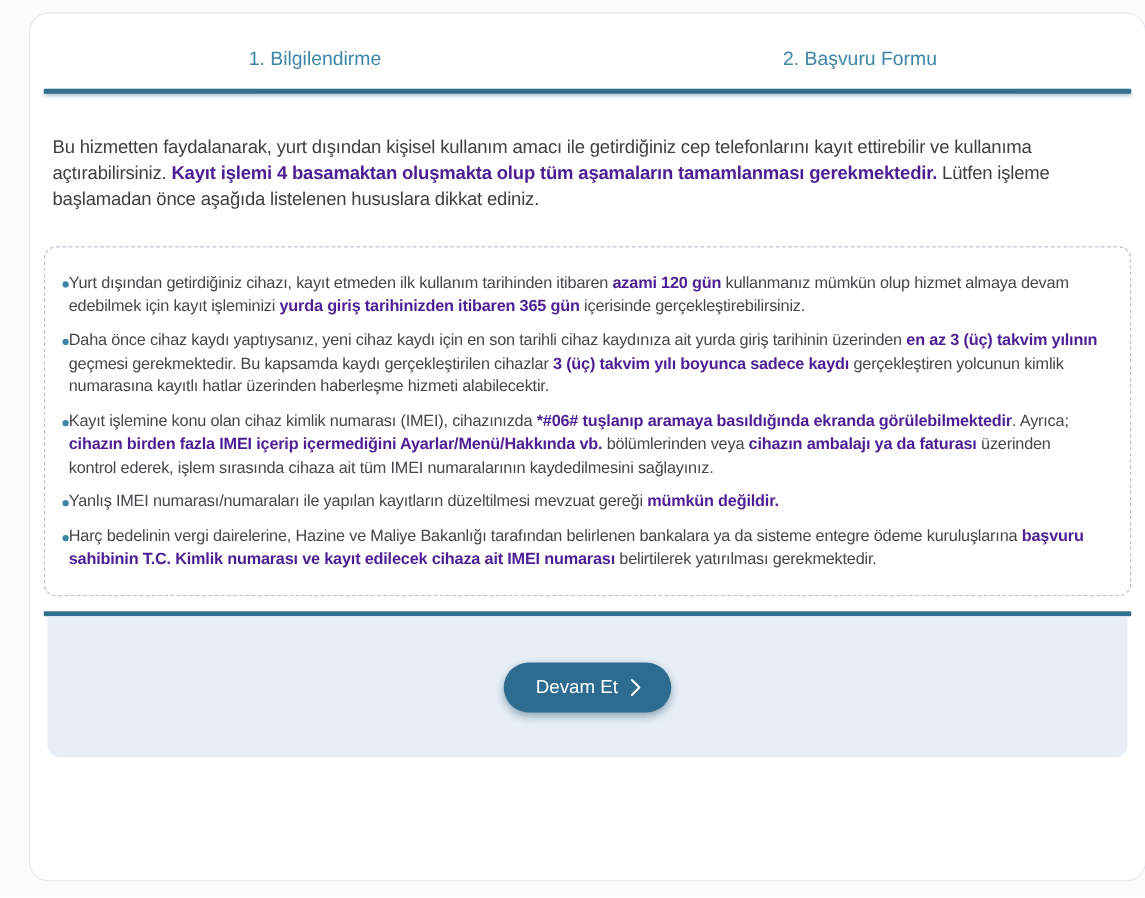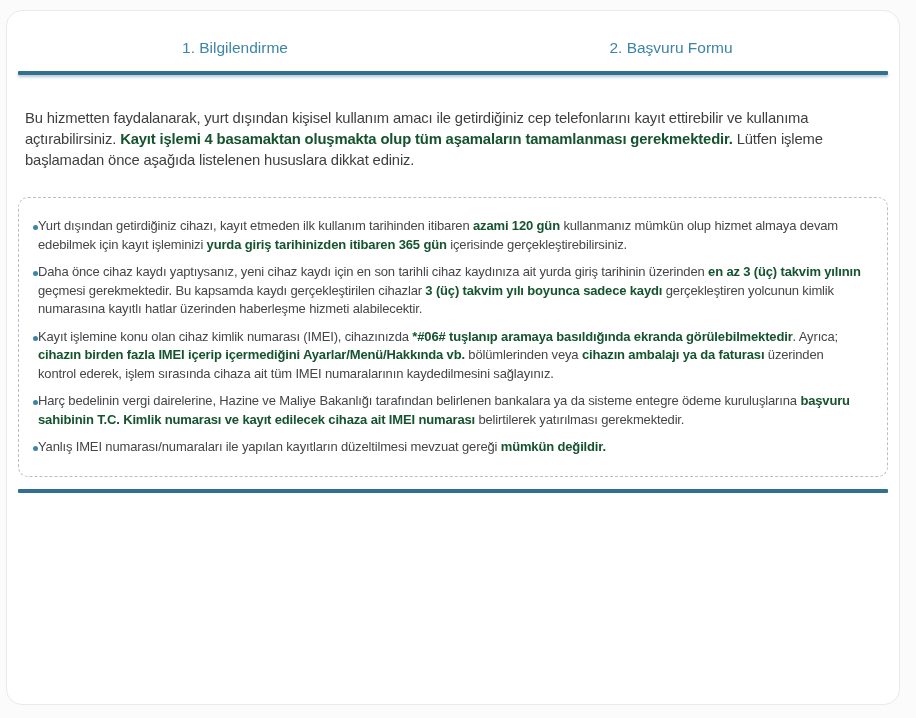--- a/index.html
+++ b/index.html
@@ -4,21 +4,21 @@
 <style>
   * { box-sizing: border-box; }
   html, body {
     margin: 0; padding: 0;
     width: 916px; height: 718px;
     background: #fbfbfc;
     font-family: "Liberation Sans", sans-serif;
   }
   .card {
     position: relative;
-    margin: 10px 11px 0 6px;
+    margin: 10px 11px 0 23px;
     width: 894px;
     min-height: 695px;
     background: #ffffff;
     border: 1px solid #e7eaee;
     border-radius: 16px;
     padding-bottom: 11px;
   }
   
   .stepper {
     display: flex;
@@ -40,21 +40,21 @@
     box-shadow: 0 2px 3px rgba(70, 110, 135, .4);
   }
   
   .intro {
     margin: 33px 18px 0 18px;
     font-size: 14.8px;
     letter-spacing: -0.15px;
     line-height: 1.43;
     color: #3f3f41;
   }
-  b { font-weight: 700; color: #14532d; }
+  b { font-weight: 700; color: #4c1d95; }
   
   .notice-box {
     margin: 26px 11px 0 11px;
     border: 1px dashed #b6c0ca;
     border-radius: 10px;
     padding: 19px 26px 11px 14px;
     background: #ffffff;
   }
   .notice-list { list-style: none; margin: 0; padding: 0; }
   .notice-item {
@@ -127,25 +127,35 @@
       <li class="notice-item">
         <span class="bullet-dot"></span>
         <span><span>Daha önce cihaz kaydı yaptıysanız, yeni cihaz kaydı için en son tarihli cihaz kaydınıza ait yurda giriş tarihinin üzerinden </span><b>en az 3 (üç) takvim yılının</b><span> geçmesi gerekmektedir. Bu kapsamda kaydı gerçekleştirilen cihazlar </span><b>3 (üç) takvim yılı boyunca sadece kaydı</b><span> gerçekleştiren yolcunun kimlik numarasına kayıtlı hatlar üzerinden haberleşme hizmeti alabilecektir.</span></span>
       </li>
       <li class="notice-item">
         <span class="bullet-dot"></span>
         <span><span>Kayıt işlemine konu olan cihaz kimlik numarası (IMEI), cihazınızda </span><b>*#06# tuşlanıp aramaya basıldığında ekranda görülebilmektedir</b><span>. Ayrıca; </span><b>cihazın birden fazla IMEI içerip içermediğini Ayarlar/Menü/Hakkında vb.</b><span> bölümlerinden veya </span><b>cihazın ambalajı ya da faturası</b><span> üzerinden kontrol ederek, işlem sırasında cihaza ait tüm IMEI numaralarının kaydedilmesini sağlayınız.</span></span>
       </li>
       <li class="notice-item">
         <span class="bullet-dot"></span>
-        <span><span>Harç bedelinin vergi dairelerine, Hazine ve Maliye Bakanlığı tarafından belirlenen bankalara ya da sisteme entegre ödeme kuruluşlarına </span><b>başvuru sahibinin T.C. Kimlik numarası ve kayıt edilecek cihaza ait IMEI numarası</b><span> belirtilerek yatırılması gerekmektedir.</span></span>
+        <span><span>Yanlış IMEI numarası/numaraları ile yapılan kayıtların düzeltilmesi mevzuat gereği </span><b>mümkün değildir.</b></span>
       </li>
       <li class="notice-item">
         <span class="bullet-dot"></span>
-        <span><span>Yanlış IMEI numarası/numaraları ile yapılan kayıtların düzeltilmesi mevzuat gereği </span><b>mümkün değildir.</b></span>
+        <span><span>Harç bedelinin vergi dairelerine, Hazine ve Maliye Bakanlığı tarafından belirlenen bankalara ya da sisteme entegre ödeme kuruluşlarına </span><b>başvuru sahibinin T.C. Kimlik numarası ve kayıt edilecek cihaza ait IMEI numarası</b><span> belirtilerek yatırılması gerekmektedir.</span></span>
       </li>
     </ul>
   </div>
 
   <div class="section-divider"></div>
 
+  <div class="footer-panel">
+    <button class="continue-btn">
+      <span>Devam Et</span>
+      <span class="chevron-icon">
+        <svg width="9" height="14" viewBox="0 0 9 14">
+          <polyline points="1.5,1 7.5,7 1.5,13" fill="none" stroke="#ffffff" stroke-width="1.6" stroke-linecap="round" stroke-linejoin="round"></polyline>
+        </svg>
+      </span>
+    </button>
+  </div>
 
 </div>
 
 </body></html>

